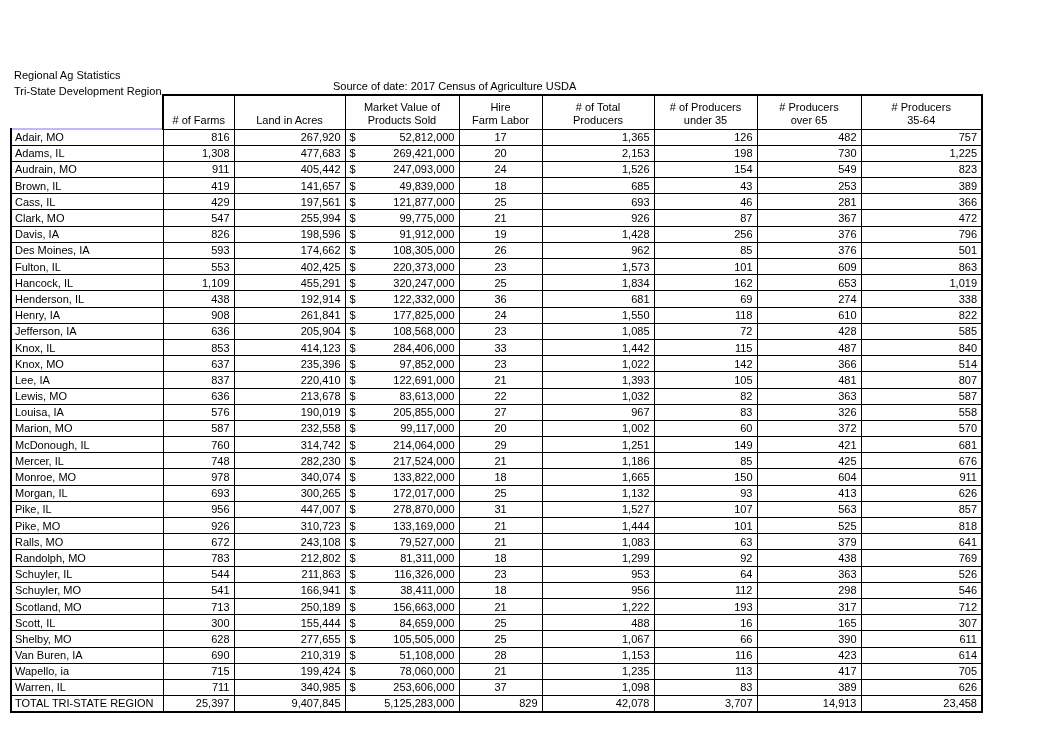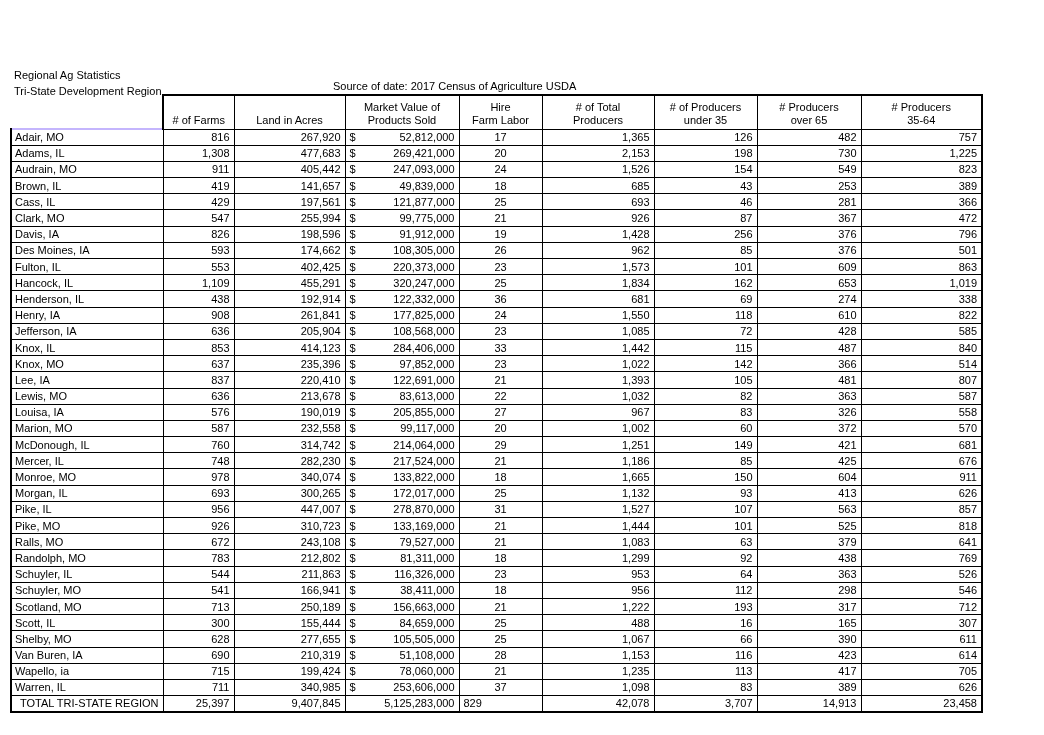--- a/index.html
+++ b/index.html
@@ -39,22 +39,22 @@
     border: 1px solid #000; height: 16.2px; line-height: 14px;
     padding: 0 4px; white-space: nowrap; overflow: hidden;
   }
   td.county { text-align: left; padding-left: 3px; border-left: 2px solid #000; }
   td.num { text-align: right; }
   td.hire { text-align: center; }
   td.market { text-align: right; position: relative; }
   td.market .d { position: absolute; left: 4px; }
   td:last-child { border-right: 2px solid #000; }
   tbody tr:first-child td.county { border-top: 2px solid #c4b5fd; }
-  tbody tr:last-child td { border-bottom: 2px solid #000; text-align: right; }
-  tr.total td.hire { text-align: left; }
+  tbody tr:last-child td { border-bottom: 2px solid #000; }
+  tr.total td.hire { text-align: right; }
 </style>
 </head>
 <body>
 
 <div class="title-block">
   <div>Regional Ag Statistics</div>
   <div>Tri-State Development Region</div>
 </div>
 
 <div class="source-note">Source of date: 2017 Census of Agriculture USDA</div>

